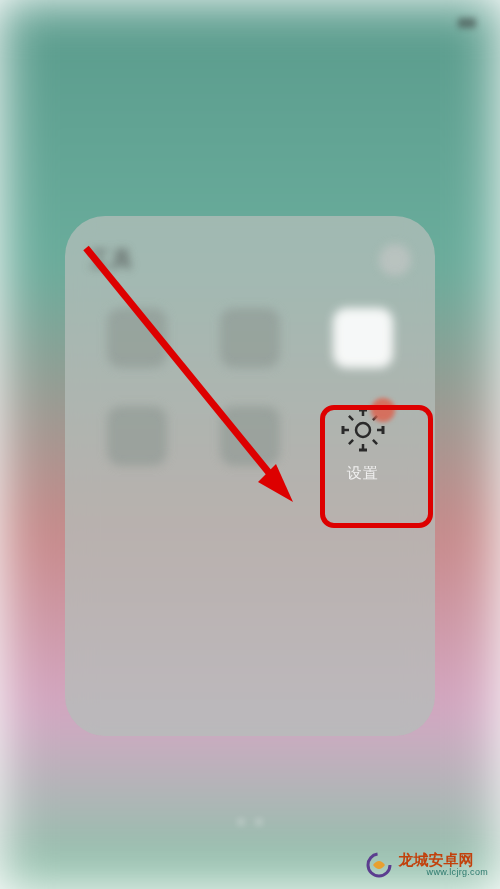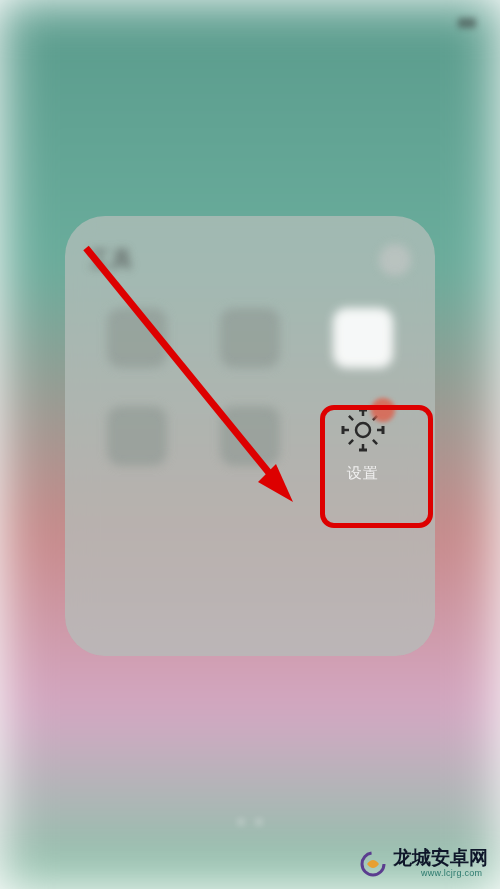--- a/index.html
+++ b/index.html
@@ -30,21 +30,21 @@
       color: #333;
       font-size: 12px;
     }
     .status-left, .status-right { display: flex; gap: 4px; align-items: center; }
     .status-right .pill { width: 18px; height: 10px; background: #333; border-radius: 2px; }
     .folder-panel {
       position: absolute;
       top: 216px;
       left: 65px;
       width: 370px;
-      height: 440px;
+      height: 520px;
       background: rgba(180, 190, 185, 0.75);
       border-radius: 40px;
       backdrop-filter: blur(15px);
       padding: 28px 24px;
     }
     .folder-header {
       display: flex;
       justify-content: space-between;
       align-items: center;
       margin-bottom: 32px;
@@ -161,22 +161,22 @@
     .watermark-logo {
       width: 28px; height: 28px;
       display: flex; align-items: center; justify-content: center;
     }
     .watermark-text {
       display: flex;
       flex-direction: column;
       line-height: 1.1;
     }
     .watermark-main {
-      font-size: 19px;
-      color: #0f172a;
+      font-size: 15px;
+      color: #c2410c;
       font-weight: 600;
     }
     .watermark-sub {
       font-size: 9px;
       color: #2d7a6e;
       letter-spacing: 0.3px;
       margin-left: 28px;
     }
   </style>
 </head>

